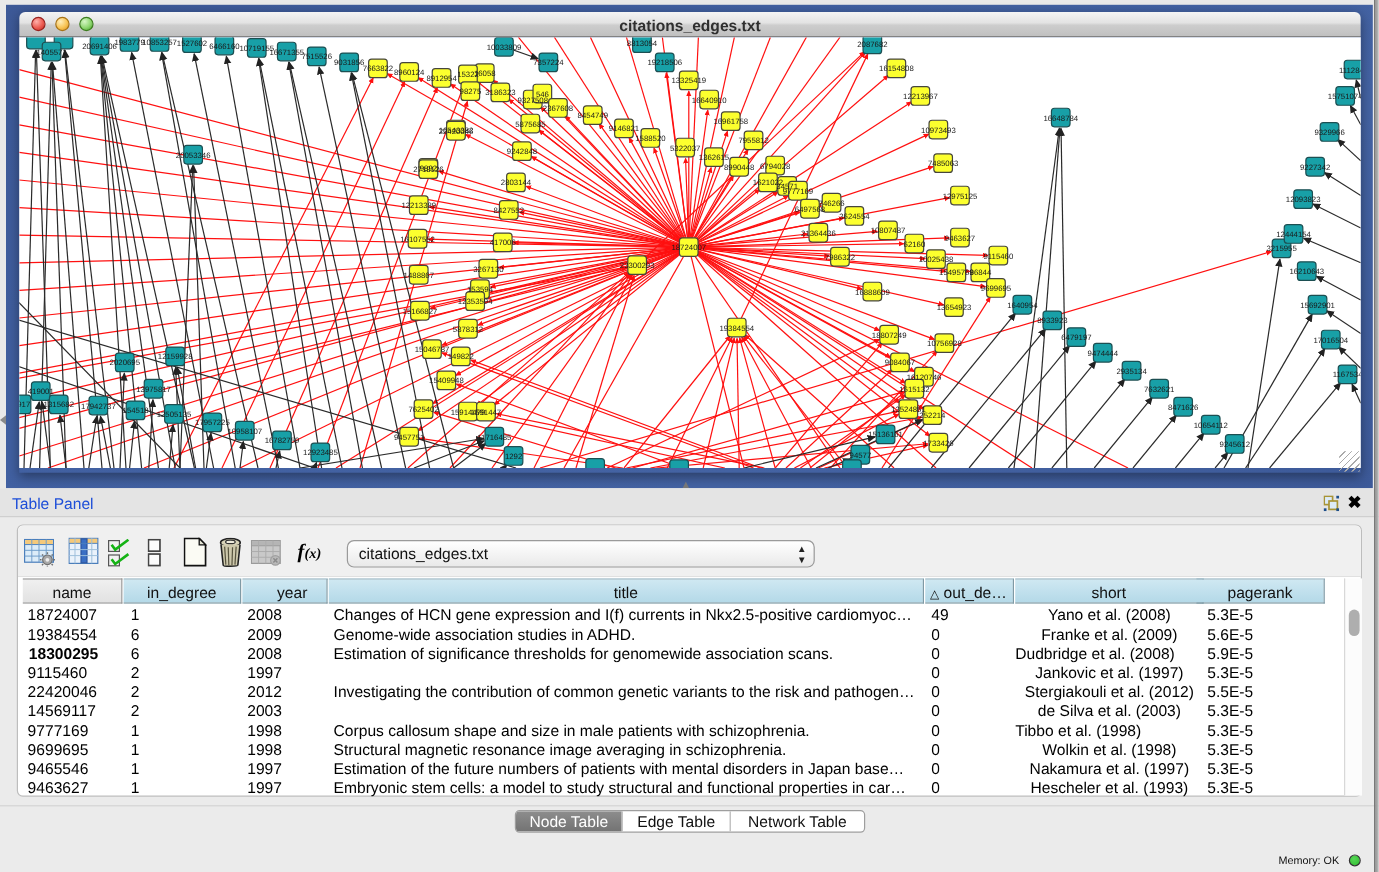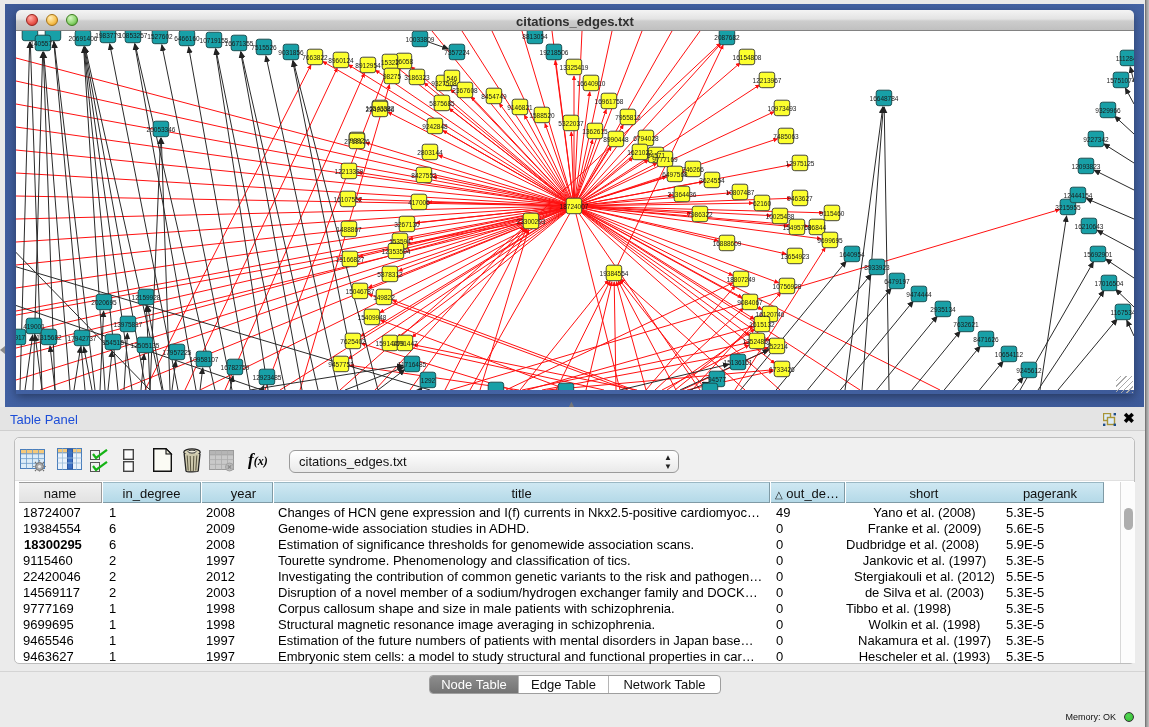--- a/index.html
+++ b/index.html
@@ -713,39 +713,37 @@
           <div class="td" style="left:187px;">2008</div>
           <div class="td" style="left:259px; width:492px;">Estimation of significance thresholds for genomewide association scans.</div>
           <div class="td" style="left:757px;">0</div>
           <div class="td" style="left:827px; width:157px; text-align:left;">Dudbridge et al. (2008)</div>
           <div class="td" style="left:987px;">5.9E-5</div>
         </div>
         <div class="tr" style="top:48px;">
           <div class="td" style="left:4px;">9115460</div>
           <div class="td" style="left:90px;">2</div>
           <div class="td" style="left:187px;">1997</div>
-          <div class="td" style="left:259px; width:492px;">Tourette syndrome. Phenomenology and classification of tics.</div>
           <div class="td" style="left:757px;">0</div>
           <div class="td" style="left:827px; width:157px; text-align:center;">Jankovic et al. (1997)</div>
           <div class="td" style="left:987px;">5.3E-5</div>
         </div>
         <div class="tr" style="top:64px;">
           <div class="td" style="left:4px;">22420046</div>
           <div class="td" style="left:90px;">2</div>
           <div class="td" style="left:187px;">2012</div>
           <div class="td" style="left:259px; width:492px;">Investigating the contribution of common genetic variants to the risk and pathogen…</div>
           <div class="td" style="left:757px;">0</div>
           <div class="td" style="left:827px; width:157px; text-align:center;">Stergiakouli et al. (2012)</div>
           <div class="td" style="left:987px;">5.5E-5</div>
         </div>
         <div class="tr" style="top:80px;">
           <div class="td" style="left:4px;">14569117</div>
           <div class="td" style="left:90px;">2</div>
           <div class="td" style="left:187px;">2003</div>
-          <div class="td" style="left:259px; width:492px;">Disruption of a novel member of a sodium/hydrogen exchanger family and DOCK…</div>
           <div class="td" style="left:757px;">0</div>
           <div class="td" style="left:827px; width:157px; text-align:center;">de Silva et al. (2003)</div>
           <div class="td" style="left:987px;">5.3E-5</div>
         </div>
         <div class="tr" style="top:96px;">
           <div class="td" style="left:4px;">9777169</div>
           <div class="td" style="left:90px;">1</div>
           <div class="td" style="left:187px;">1998</div>
           <div class="td" style="left:259px; width:492px;">Corpus callosum shape and size in male patients with schizophrenia.</div>
           <div class="td" style="left:757px;">0</div>

